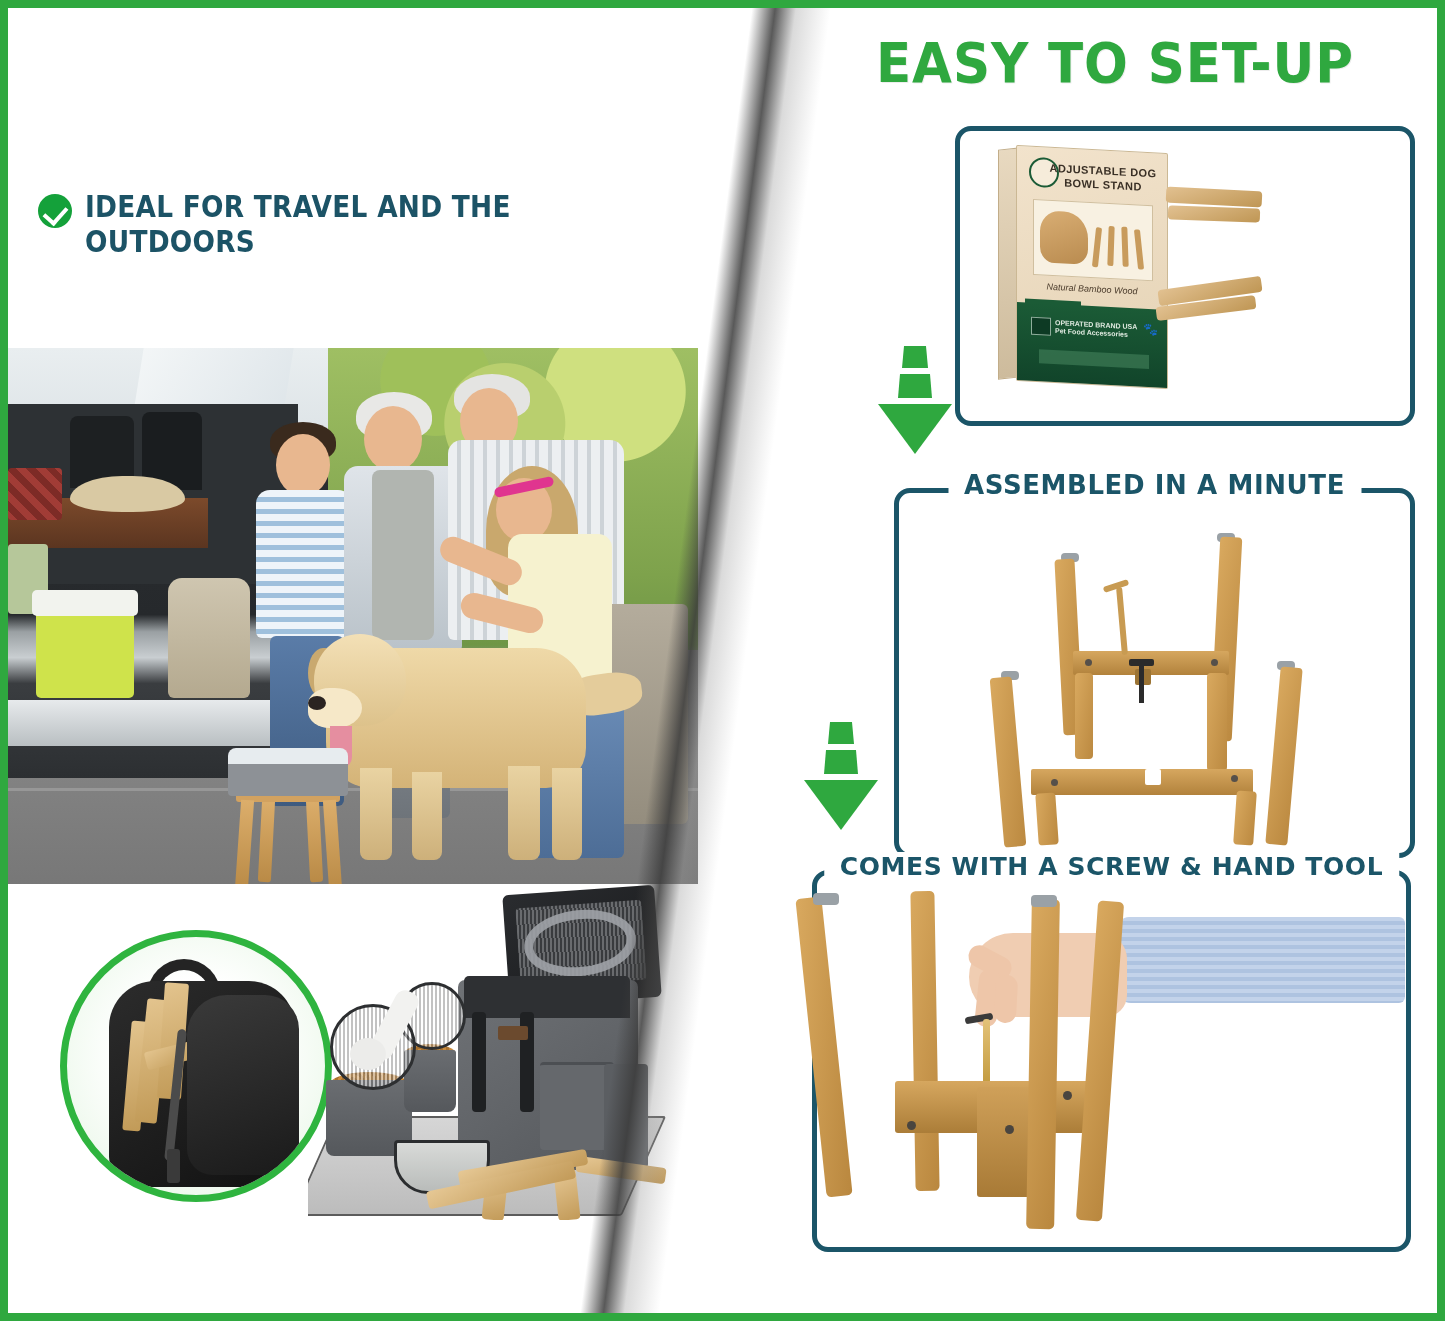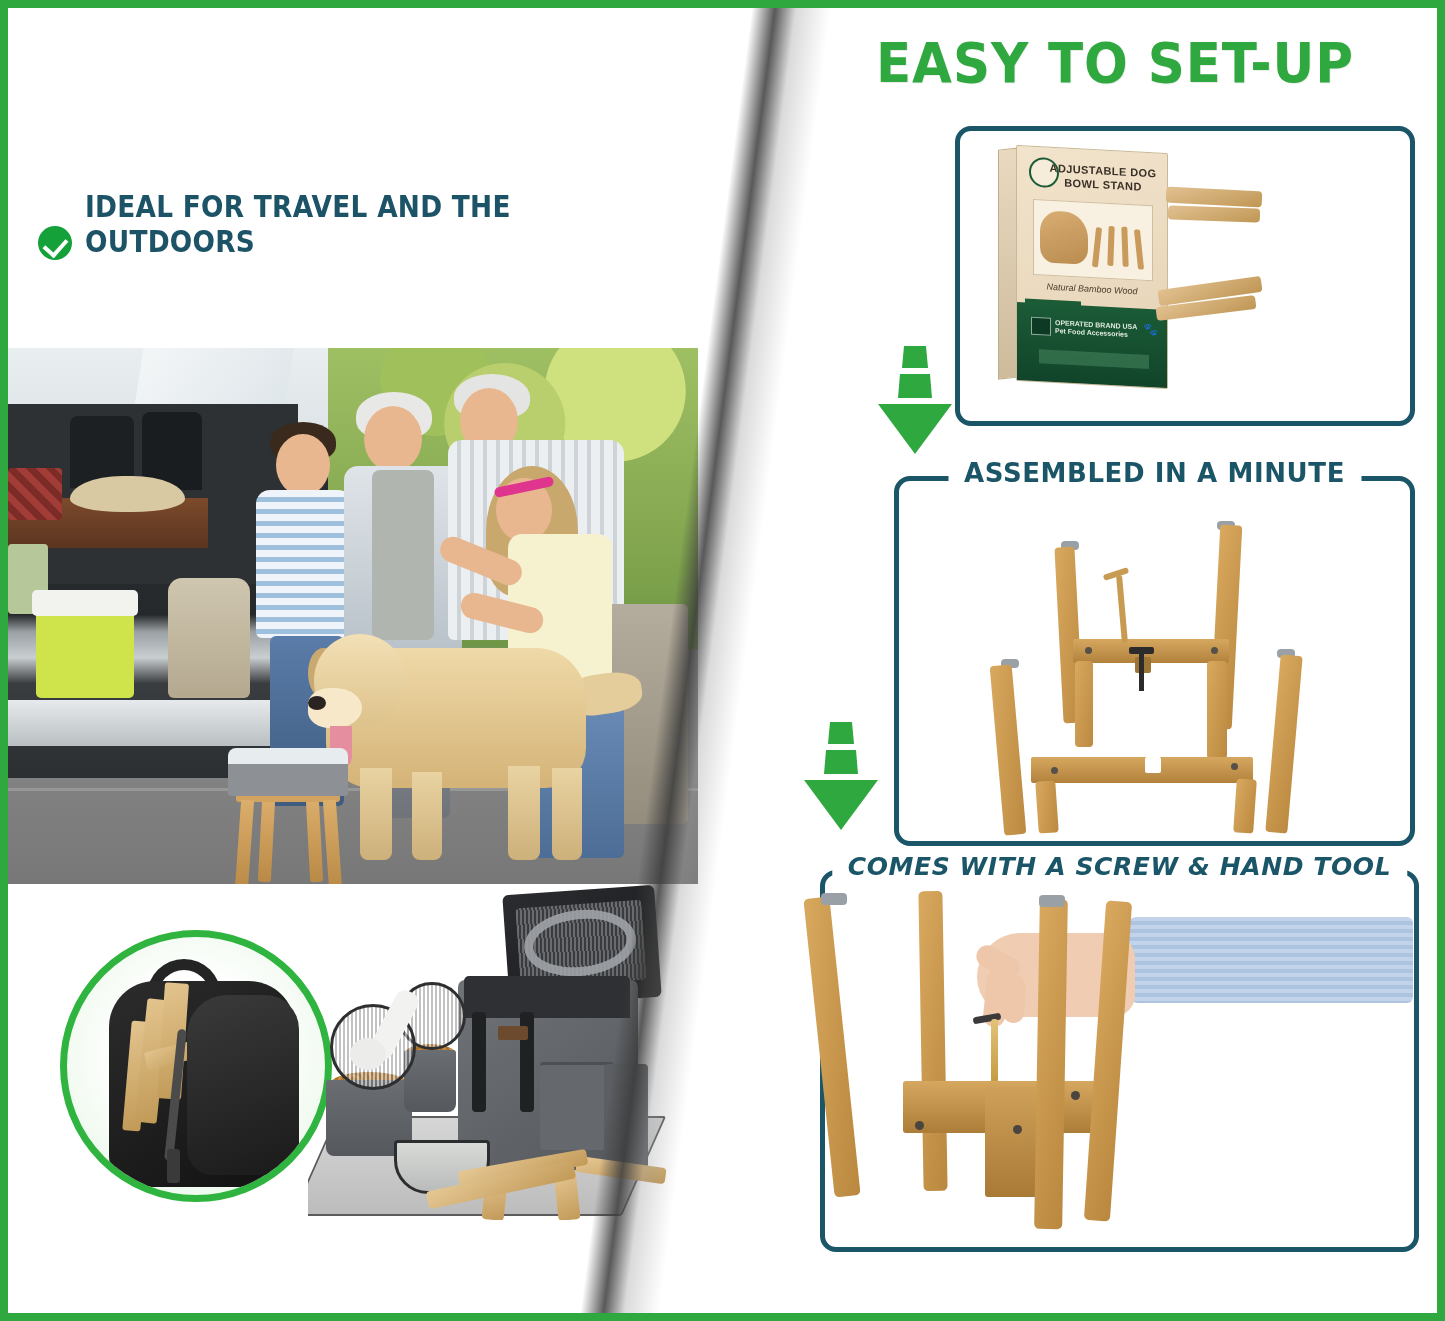--- a/index.html
+++ b/index.html
@@ -50,21 +50,21 @@
     line-height: 0.98;
     letter-spacing: 0.5px;
     text-transform: uppercase;
     transform: scaleX(0.86);
     transform-origin: left top;
     white-space: pre-line;
     text-shadow: 1px 1px 0 rgba(0,0,0,0.07);
   }
 
   .bullets { position: absolute; left: 30px; top: 182px; width: 660px; }
-  .bullet { display: flex; align-items: flex-end; margin-bottom: 12px; }
+  .bullet { display: flex; align-items: flex-start; margin-bottom: 12px; }
   .check {
     flex: none; width: 34px; height: 34px; border-radius: 50%;
     background: #14a13a; margin-right: 13px; margin-top: 4px;
     position: relative;
   }
   .check::after {
     content: ""; position: absolute; left: 10px; top: 8px;
     width: 11px; height: 18px; border: solid #fff;
     border-width: 0 4.5px 4.5px 0; transform: rotate(42deg);
   }
@@ -251,22 +251,22 @@
     text-shadow: 1px 1px 0 rgba(0,0,0,0.07);
   }
 
   .step-box {
     position: absolute;
     border: 5px solid #1b5568;
     border-radius: 16px;
     background: #fff;
   }
   .sb1 { left: 247px; top: 118px; width: 460px; height: 300px; }
-  .sb2 { left: 186px; top: 468px; width: 521px; height: 370px; }
-  .sb3 { left: 112px; top: 862px; width: 599px; height: 382px; font-style: italic; }
+  .sb2 { left: 186px; top: 480px; width: 521px; height: 370px; }
+  .sb3 { left: 104px; top: 862px; width: 599px; height: 382px; }
 
   .step-label {
     position: absolute; top: -23px;
     left: 50%; transform: translateX(-50%);
     background: #fff; padding: 0 16px;
     color: #1b5568;
     font-family: "DejaVu Sans", sans-serif;
     font-weight: 700; font-size: 26px; letter-spacing: 0.6px;
     text-transform: uppercase; white-space: nowrap;
   }

